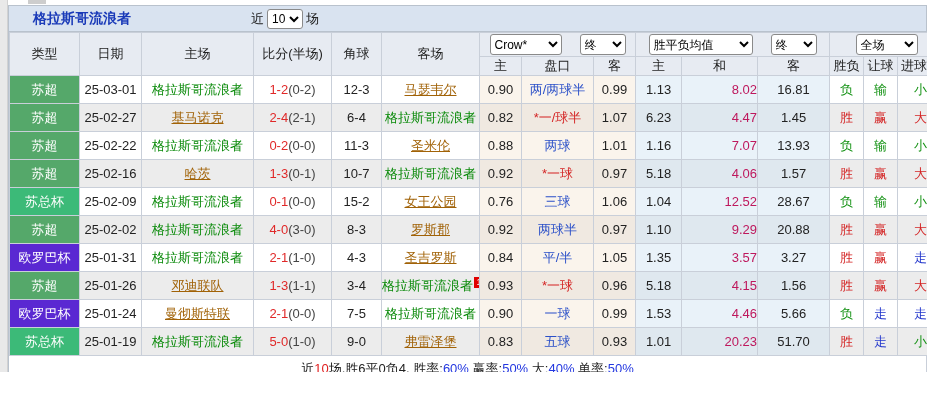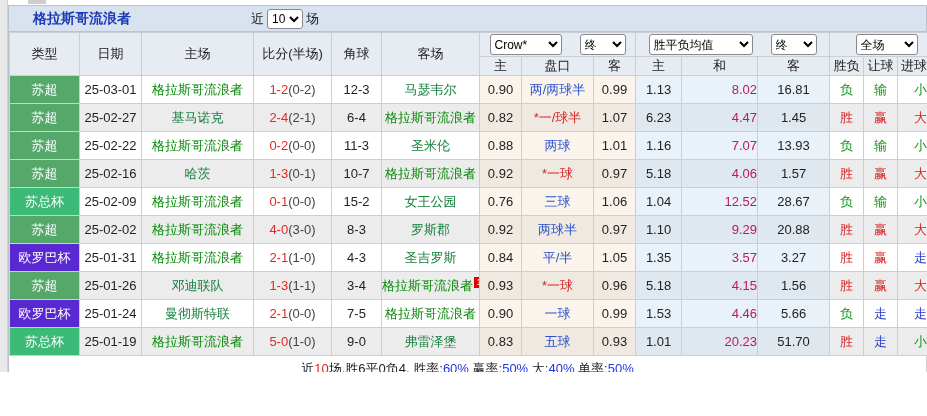--- a/index.html
+++ b/index.html
@@ -27,21 +27,21 @@
   .sel-flex select { font-size: 12px; height: 21px; border: 1px solid #8a8a8a; border-radius: 3px; background: #fff; }
   tbody td { height: 28px; }
   tbody tr:nth-child(even) td { background: #ececec; }
   tbody tr:nth-child(odd) td { background: #ffffff; }
   td.league { color: #fff; font-size: 13px; }
   td.hcap { background: #faf4ec !important; }
   tbody tr:nth-child(even) td.hcap { background: #f0e9e1 !important; }
   td.wdl { background: #e9f2f9 !important; }
   tbody tr:nth-child(even) td.wdl { background: #dfe8ef !important; }
   .team-self { color: #0a8a0a; }
-  .team-other { color: #15803d; }
+  .team-other { color: #a16207; text-decoration: underline; }
   .ft { color: #e02828; }
   .ht { color: #444; margin-top: 28px; }
   .draw-odds { color: #be185d; text-align: right; }
   .hc-red { color: #d42525; }
   .hc-blue { color: #2b50c8; margin-top: 20px; }
   .res-red { color: #d42525; }
   .res-green { color: #159215; }
   .res-blue { color: #2337cc; }
   .red-card { display: inline-block; background: #e00000; color: #fff; font-size: 9px; line-height: 11px; width: 10px; height: 11px; vertical-align: top; margin-left: 1px; }
   

